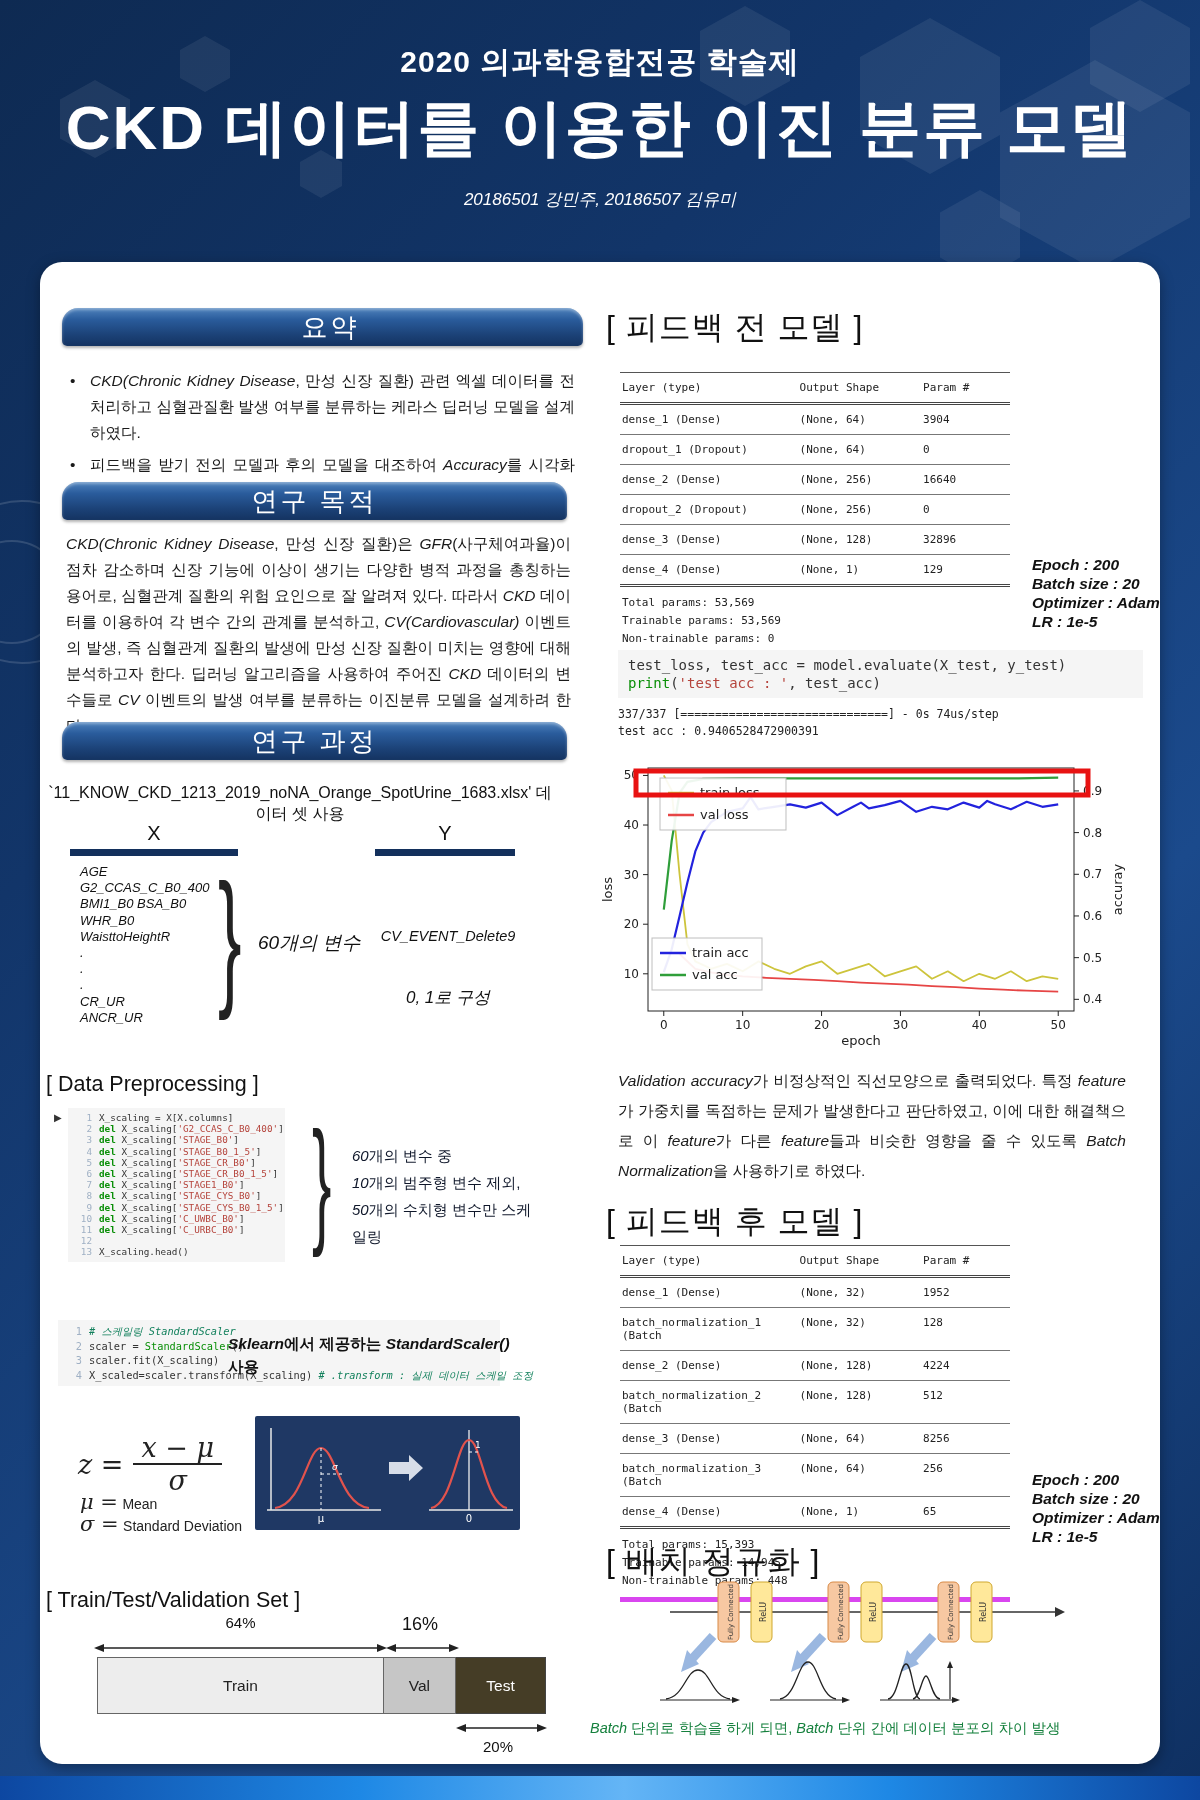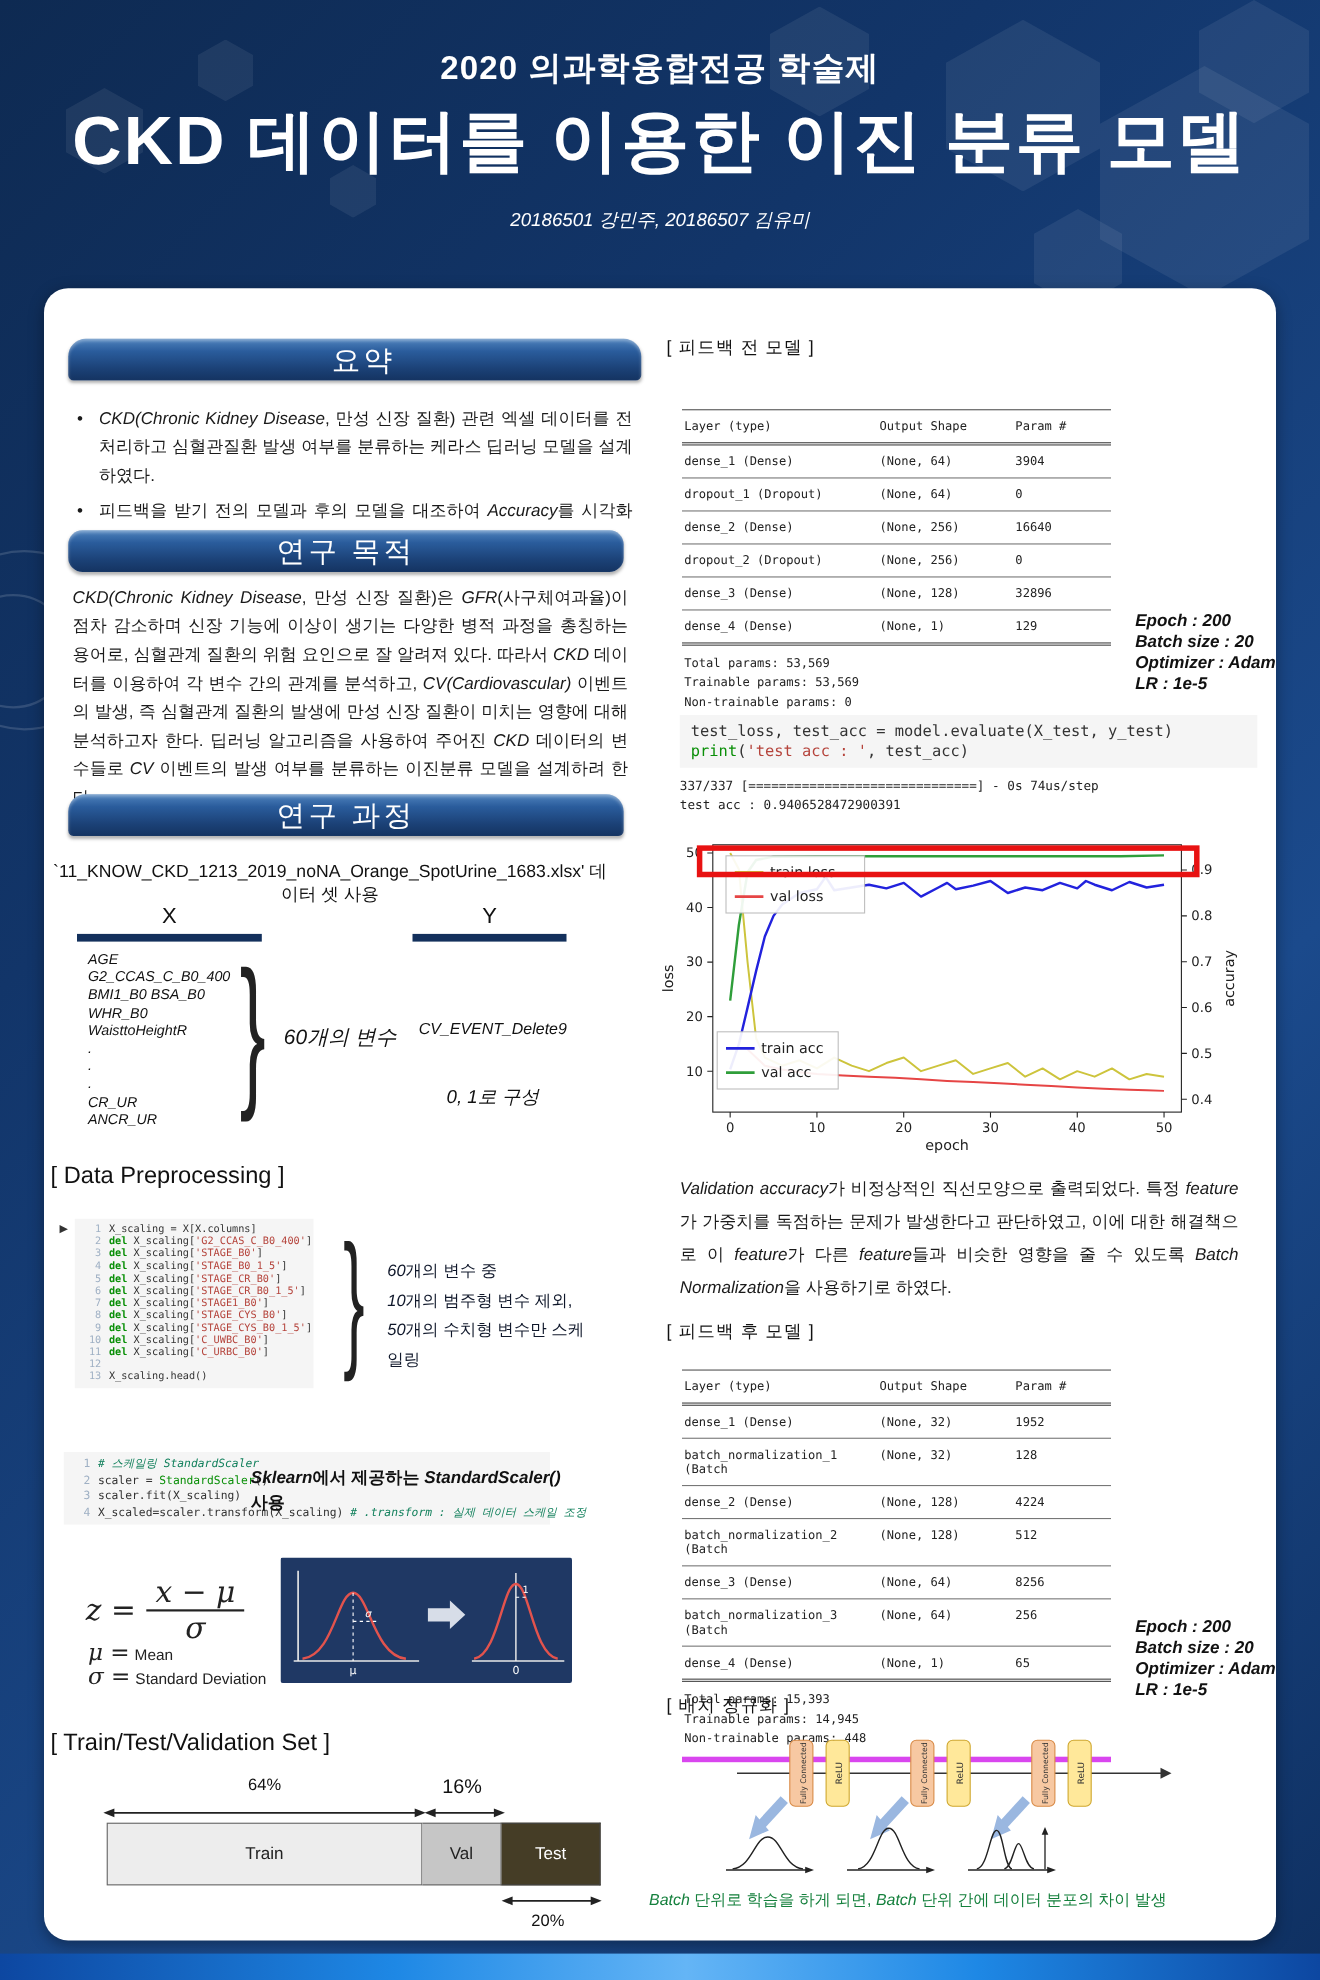--- a/index.html
+++ b/index.html
@@ -16,22 +16,22 @@
   .footer-strip{left:0;top:1776px;width:1200px;height:24px;
        background:linear-gradient(90deg,#0d47a1,#1e88e5 30%,#64b5f6 52%,#1e88e5 74%,#0d47a1);}
   .secbar{left:62px;width:505px;height:38px;border-radius:16px 16px 5px 5px;color:#fff;display:flex;align-items:center;justify-content:center;
        font-size:26px;letter-spacing:3px;background:linear-gradient(180deg,#4f83bd 0%,#2a5c9c 30%,#1b4176 72%,#143361 100%);
        box-shadow:inset 0 2px 3px rgba(255,255,255,.35),0 2px 3px rgba(0,0,0,.3);}
   .ktext{color:#1a1a1a;font-size:15.5px;line-height:26px;text-align:justify;}
   .bullet{display:flex;margin-bottom:6px;}
   .bmark{width:20px;flex:none;}
   .btext{flex:1;text-align:justify;}
   .r-n{font-style:normal}.r-i{font-style:italic}.r-b{font-weight:bold}.r-bi{font-weight:bold;font-style:italic}
-  .heading{color:#111;font-size:21.5px;font-weight:500;}
-  .rheading{color:#111;font-size:16px;font-weight:500;letter-spacing:1px;}
+  .heading{color:#111;font-size:21.5px;font-weight:500;margin-top:16px;}
+  .rheading{color:#111;font-size:32px;font-weight:500;letter-spacing:1px;}
   .ul-bar{background:#13305c;height:7px;}
   .varlist .li{font-size:13px;font-style:italic;line-height:16.2px;color:#111;}
   .brace{color:#222;font-weight:300;transform-origin:left top;}
   .codeblock{background:#f5f5f5;font-family:"DejaVu Sans Mono","Liberation Mono",monospace;color:#333;padding:4px 6px;}
   .cline{display:flex;white-space:pre;}
   .lno{width:18px;text-align:right;margin-right:7px;color:#9fb0c4;flex:none;}
   .cl-n{color:#333}.cl-k{color:#0a8f08;font-weight:bold}.cl-s{color:#b5443c}.cl-c{color:#12805c;font-style:italic}.cl-f{color:#0a8f08}
   .mtable{width:390px;font-family:"DejaVu Sans Mono","Liberation Mono",monospace;font-size:11px;color:#222;
        border-top:1px solid #555;border-bottom:5px solid #d946ef;}
   .trow{display:grid;grid-template-columns:46% 32% 22%;padding:8px 2px;border-bottom:1px solid #777;}
@@ -75,21 +75,21 @@
       <div class="bullet">
         <span class="bmark">•</span>
         <span class="btext"><span class="r-i">CKD(Chronic Kidney Disease</span><span class="r-n">, 만성 신장 질환) 관련 엑셀 데이터를 전처리하고 심혈관질환 발생 여부를 분류하는 케라스 딥러닝 모델을 설계하였다.</span></span>
       </div>
       <div class="bullet">
         <span class="bmark">•</span>
         <span class="btext"><span class="r-n">피드백을 받기 전의 모델과 후의 모델을 대조하여 </span><span class="r-i">Accuracy</span><span class="r-n">를  시각화 하였다.</span></span>
       </div>
     </div>
 
-  <div class="abs secbar" style="top:482px;border-radius:13px;">
+  <div class="abs secbar" style="top:482px;">
     <span>연구 목적</span>
   </div>
   <div class="abs ktext" style="left:66px;top:531px;width:505px;"><span class="r-i">CKD(Chronic Kidney Disease</span><span class="r-n">, 만성 신장 질환)은 </span><span class="r-i">GFR</span><span class="r-n">(사구체여과율)이 점차 감소하며 신장 기능에 이상이 생기는 다양한 병적 과정을 총칭하는 용어로, 심혈관계 질환의 위험 요인으로 잘 알려져 있다. 따라서 </span><span class="r-i">CKD</span><span class="r-n"> 데이터를 이용하여 각 변수 간의 관계를 분석하고, </span><span class="r-i">CV(Cardiovascular)</span><span class="r-n"> 이벤트의 발생, 즉 심혈관계 질환의 발생에 만성 신장 질환이 미치는 영향에 대해 분석하고자 한다. 딥러닝 알고리즘을 사용하여 주어진 </span><span class="r-i">CKD</span><span class="r-n"> 데이터의 변수들로 </span><span class="r-i">CV</span><span class="r-n"> 이벤트의 발생 여부를 분류하는 이진분류 모델을 설계하려 한다.</span></div>
 
   <div class="abs secbar" style="top:722px;">
     <span>연구 과정</span>
   </div>
 
   <div class="abs" style="left:45px;top:782px;width:510px;text-align:center;font-size:16px;line-height:21px;color:#111;">`11_KNOW_CKD_1213_2019_noNA_Orange_SpotUrine_1683.xlsx' 데이터 셋 사용</div>
 

